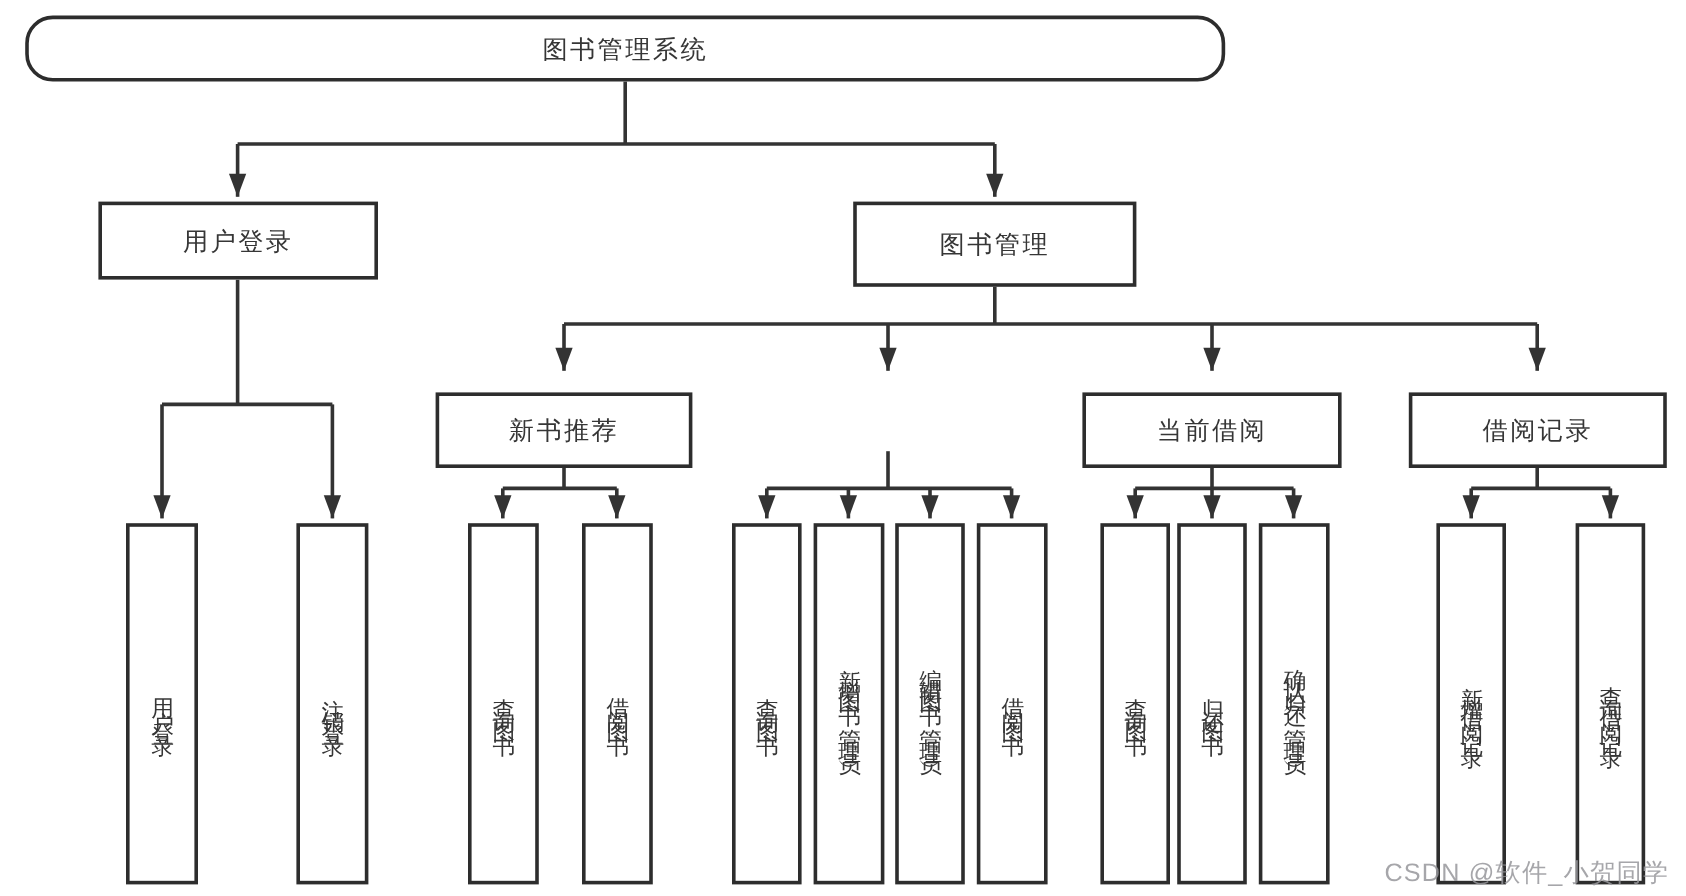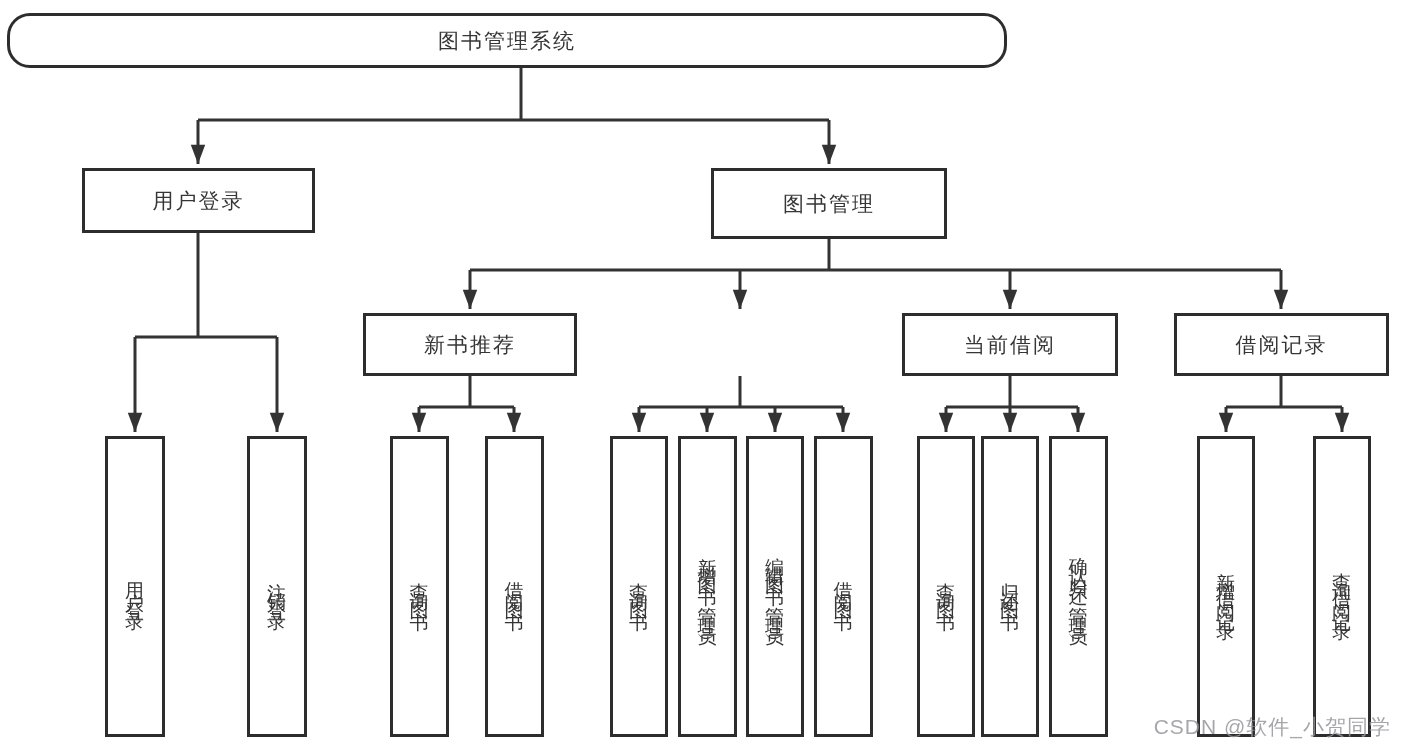--- a/index.html
+++ b/index.html
@@ -33,24 +33,24 @@
     letter-spacing: 2px;
     white-space: nowrap;
   }
   .vbox {
     writing-mode: vertical-rl;
     text-orientation: mixed;
     font-size: 19px;
     letter-spacing: 10px;
     line-height: 1;
   }
-  .root-box   { left: 7px;  top: 13px;  width: 1000px; height: 55px; border-radius: 23px; }
+  .root-box   { left: 21px;  top: 13px;  width: 1000px; height: 55px; border-radius: 23px; }
   .l2-user    { left: 82px;  top: 168px; width: 233px;  height: 65px; }
   .l2-mgmt    { left: 711px; top: 168px; width: 236px;  height: 71px; }
-  .l3 { top: 313px; height: 63px; }
+  .l3 { top: 327px; height: 63px; }
   .l3-newrec  { left: 363px;  width: 214px; }
   .l3-borrow  { left: 633px;  width: 214px; }
   .l3-current { left: 902px;  width: 216px; }
   .l3-records { left: 1174px; width: 215px; }
   .leaf { top: 436px; height: 301px; }
   .lf-a1 { left: 105px;  width: 60px; }
   .lf-a2 { left: 247px;  width: 60px; }
   .lf-b1 { left: 390px;  width: 59px; }
   .lf-b2 { left: 485px;  width: 59px; }
   .lf-c1 { left: 610px;  width: 58px; }

